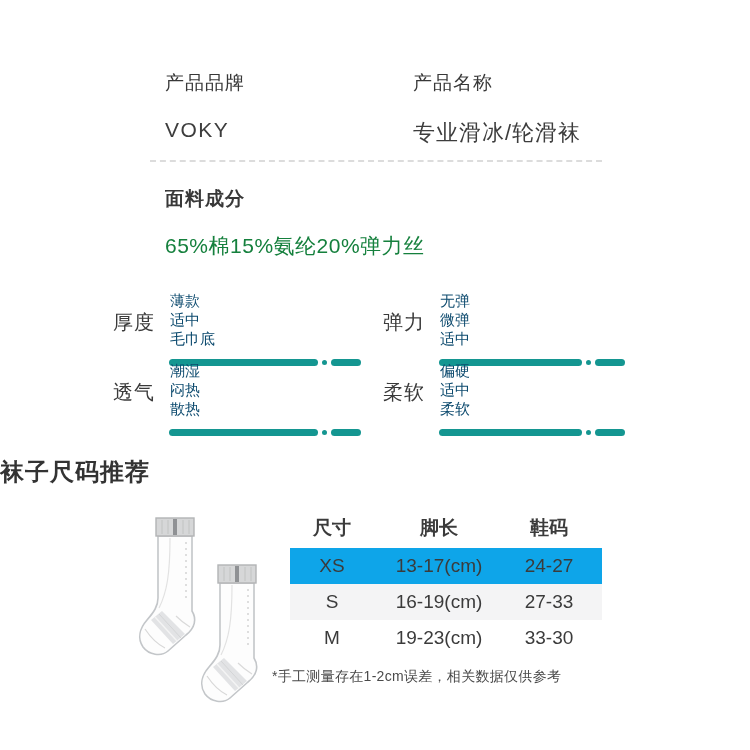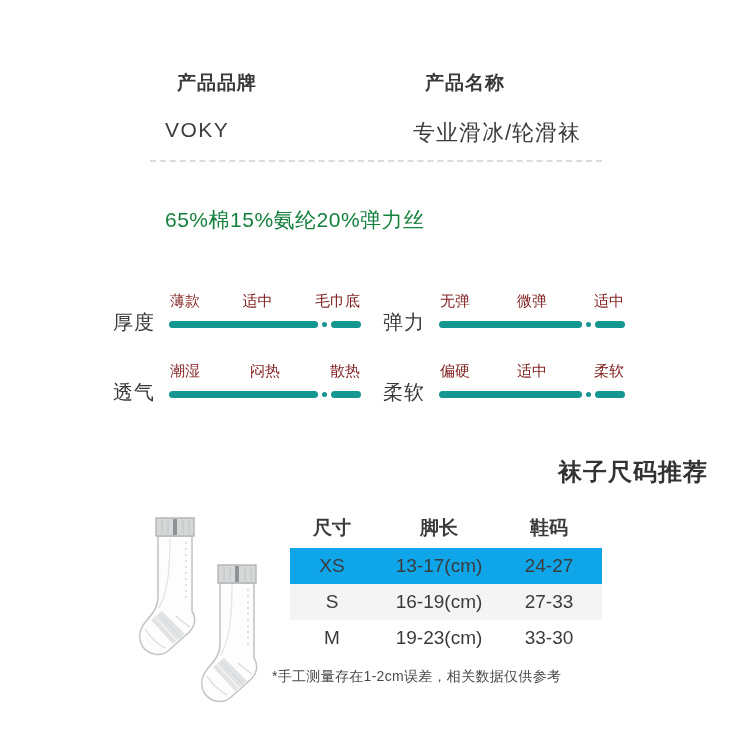--- a/index.html
+++ b/index.html
@@ -11,21 +11,21 @@
     width: 750px; height: 750px;
     position: relative;
     overflow: hidden;
   }
   .canvas { position: absolute; inset: 0; background: #ffffff; }
 
   
   .info-block { position: absolute; top: 70px; }
   .info-brand { left: 165px; }
   .info-name  { left: 413px; }
-  .info-label { font-size: 19px; font-weight: 700; color: #383838; letter-spacing: 1px; margin-left: 12px; }
+  .info-label { font-size: 19px; font-weight: 400; color: #383838; letter-spacing: 1px; }
   .info-value { margin-top: 22px; font-size: 22px; font-weight: 400; color: #3d3d3d; letter-spacing: 1px; }
   .info-brand .info-value { font-size: 21px; letter-spacing: 1.5px; }
 
   .dashed-divider {
     position: absolute; left: 150px; top: 160px; width: 452px; height: 0;
     border-top: 2px dashed #dcdcdc;
   }
 
   
   .fabric-block { position: absolute; left: 165px; top: 186px; }
@@ -36,31 +36,31 @@
   .slider { position: absolute; display: flex; width: 248px; }
   .slider-s1 { left: 113px; top: 292px; }
   .slider-s2 { left: 383px; top: 292px; width: 242px; }
   .slider-s3 { left: 113px; top: 362px; }
   .slider-s4 { left: 383px; top: 362px; width: 242px; }
   .slider-name {
     width: 42px; flex: 0 0 42px; font-size: 20px; color: #3a3a3a;
     padding-top: 17px; letter-spacing: 1px;
   }
   .slider-body { flex: 1 1 auto; margin-left: 14px; }
-  .slider-labels { display: flex; justify-content: space-between; font-size: 15px; color: #7f1d1d; padding: 0 1px; }
+  .slider-labels { display: flex; justify-content: space-between; font-size: 15px; color: #0c4a6e; padding: 0 1px; flex-direction: column; }
   .slider-track { margin-top: 10px; display: flex; align-items: center; height: 7px; }
   .seg { background: var(--accent); height: 7px; border-radius: 4px; }
   .seg-long { flex: 1 1 auto; }
   .handle-dot { flex: 0 0 5px; width: 5px; height: 5px; border-radius: 50%; background: var(--accent); margin: 0 4px; }
   .seg-short { flex: 0 0 30px; }
 
   
   .size-title {
     position: absolute; left: 0; top: 456px; width: 708px;
-    text-align: right; font-size: 24px; font-weight: 700; color: #333; letter-spacing: 1px;
+    text-align: left; font-size: 24px; font-weight: 700; color: #333; letter-spacing: 1px;
   }
   .size-table { position: absolute; left: 290px; top: 508px; width: 312px; }
   .t-row { display: grid; grid-template-columns: 84px 106px 90px; align-items: center; height: 36px; gap: 12px; }
   .t-row.header { height: 40px; font-weight: 700; font-size: 19px; color: #333; }
   .t-cell { text-align: center; font-size: 19px; color: #3b3b3b; }
   .t-row.r-xs { background: #0ea5e9; }
   .t-row.r-s  { background: #f4f4f5; }
   .t-row.r-m  { background: #ffffff; }
 
   .footnote {
@@ -82,20 +82,21 @@
     <div class="info-value">VOKY</div>
   </div>
   <div class="info-block info-name">
     <div class="info-label">产品名称</div>
     <div class="info-value">专业滑冰/轮滑袜</div>
   </div>
 
   <div class="dashed-divider"></div>
 
   <div class="fabric-block">
+    <div class="fabric-label">面料成分</div>
     <div class="fabric-value">65%棉15%氨纶20%弹力丝</div>
   </div>
 
   <div class="slider slider-s1">
     <div class="slider-name">厚度</div>
     <div class="slider-body">
       <div class="slider-labels">
         <span>薄款</span>
         <span>适中</span>
         <span>毛巾底</span>

